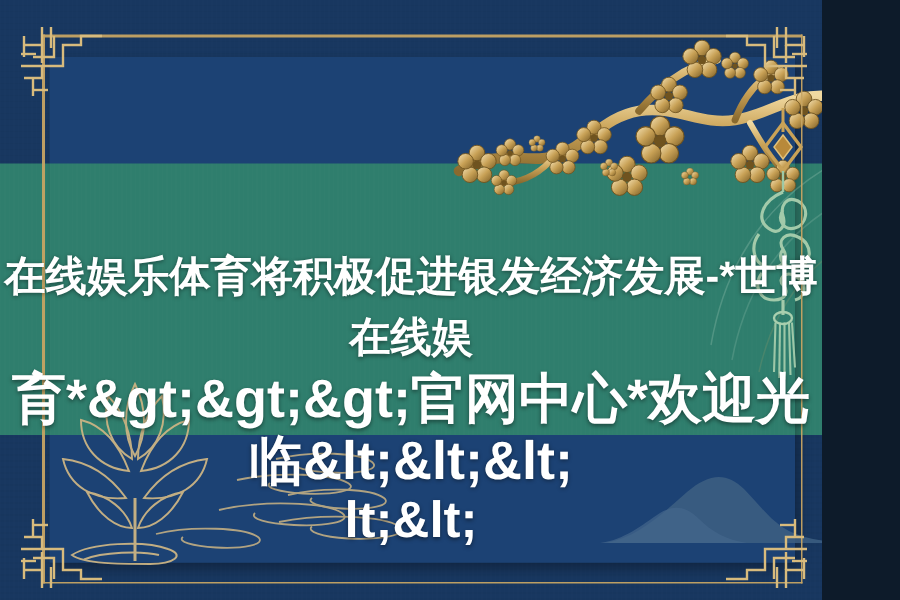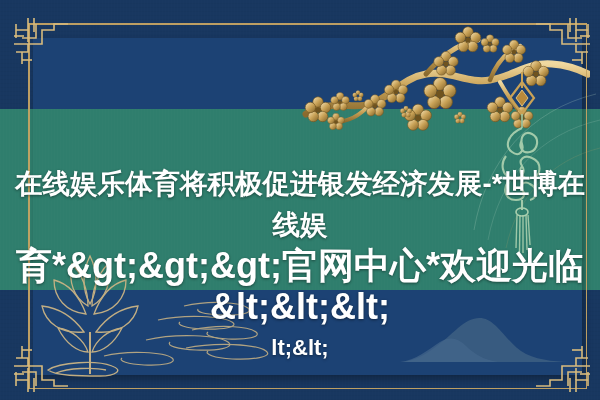--- a/index.html
+++ b/index.html
@@ -1,17 +1,17 @@
 <!DOCTYPE html>
 <html><head>
 <meta charset="utf-8">
 <style>
   html,body{margin:0;padding:0;background:#0d1b2a;}
   #stage{
-    position:relative;width:600px;height:400px;overflow:hidden;
+    position:relative;width:548px;height:400px;overflow:hidden;
     background:#17375e;
     font-family:"Liberation Sans","DejaVu Sans",sans-serif;
   }
   
   .bg-base{position:absolute;inset:0;background:#183760;}
   .bg-texture{
     position:absolute;inset:0;opacity:.35;
     background:
       repeating-linear-gradient(90deg, rgba(255,255,255,.022) 0 1px, rgba(0,0,0,0) 1px 3px),
       repeating-linear-gradient(0deg, rgba(0,0,0,.05) 0 1px, rgba(0,0,0,0) 1px 4px);
@@ -63,21 +63,21 @@
     text-align:center;color:#ffffff;
     font-weight:bold;font-size:28px;line-height:41px;
     letter-spacing:0px;
     text-shadow:0 1px 3px rgba(0,0,0,.45);
     white-space:normal;
     padding:0 2px;
   }
   .headline .ln{display:block;}
   .ln1{font-size:27.5px;}
   .ln2{font-size:36px;}
-  .ln3{font-size:22px;}
+  .ln3{font-size:34px;}
 </style>
 </head>
 <body>
 
 <div id="stage">
 
   <div class="bg-base"></div>
   <div class="bg-texture"></div>
 
   <div class="inner-panel"></div>

